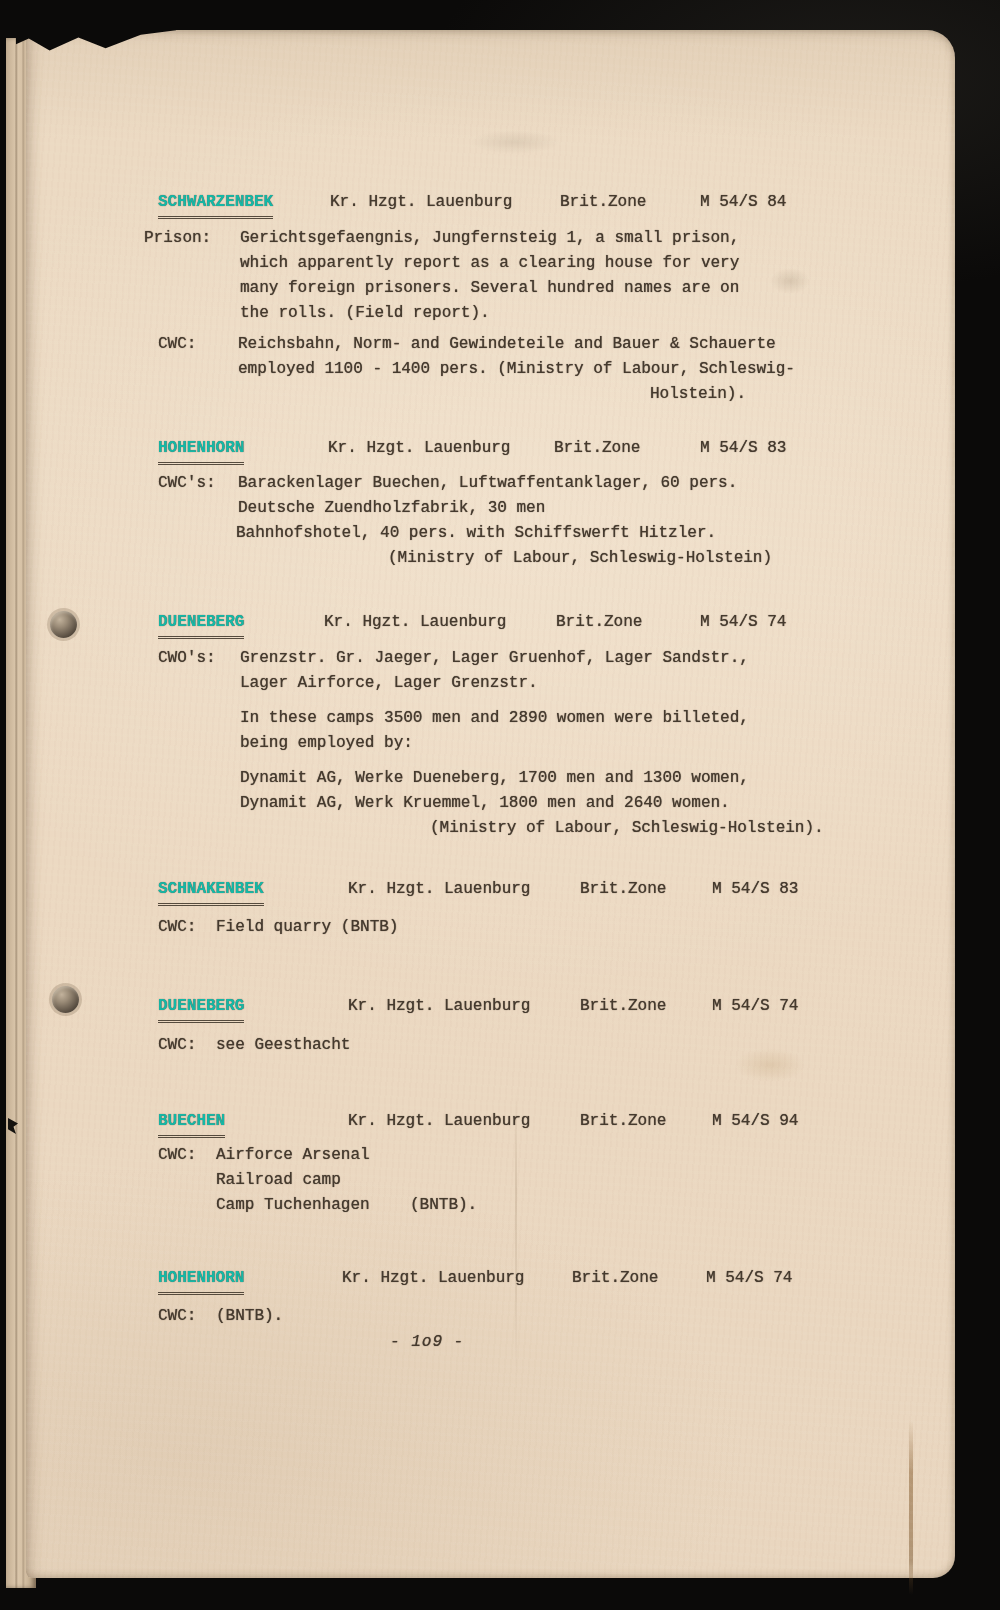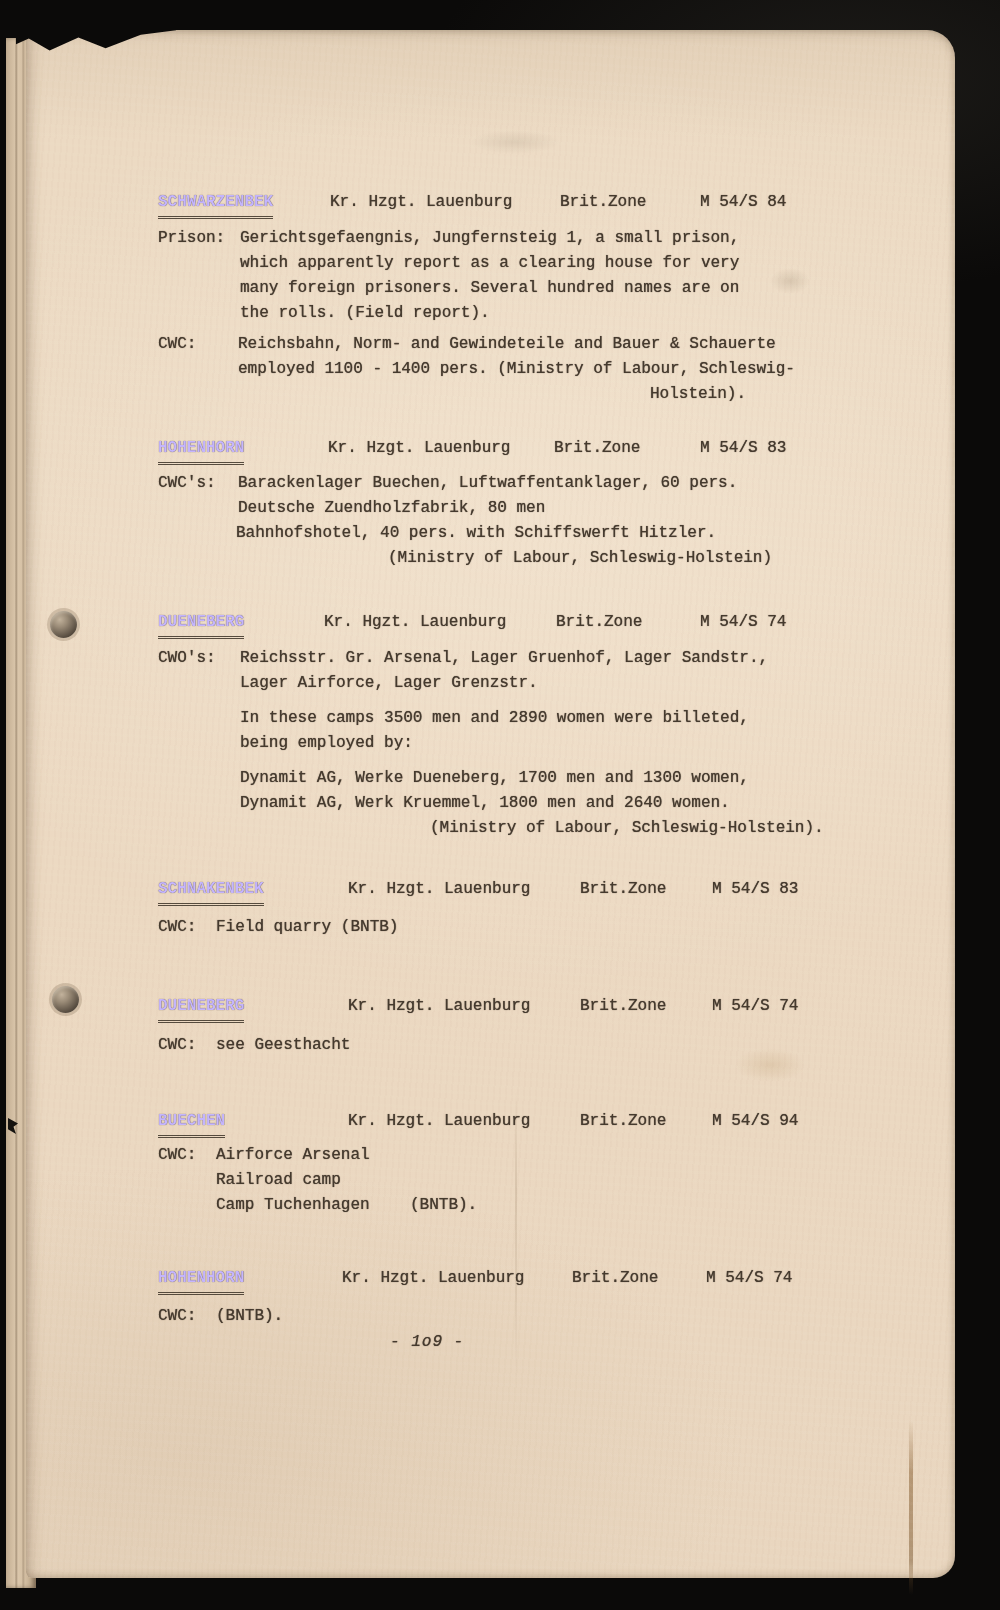--- a/index.html
+++ b/index.html
@@ -70,21 +70,21 @@
     clip-path:polygon(0 0,100% 35%,55% 55%,80% 100%,0 70%);
   }
   
   .t{
     position:absolute;white-space:pre;
     font:16px/25px "Liberation Mono","DejaVu Sans Mono",monospace;
     color:#453a2e;
     text-shadow:0 0 1px rgba(62,50,40,.8), .4px .4px 0 rgba(62,50,40,.25);
   }
   .place{
-    font-weight:bold;color:#c4b5fd;
+    font-weight:bold;color:#14b8a6;
     border-bottom:3px double rgba(59,49,38,.85);
     padding-bottom:1px;
   }
   .pagenum{letter-spacing:1px;font-style:italic;}
 </style>
 </head>
 <body>
 
 <div class="binding"></div>
 <div class="page">
@@ -98,53 +98,53 @@
 <div class="stain s3"></div>
 <div class="crease"></div>
 <div class="margin-mark"></div>
 
 <div>
   <span class="t place" style="left:158px;top:190px">SCHWARZENBEK</span>
   <span class="t" style="left:330px;top:190px">Kr. Hzgt. Lauenburg</span>
   <span class="t" style="left:560px;top:190px">Brit.Zone</span>
   <span class="t" style="left:700px;top:190px">M 54/S 84</span>
 
-  <span class="t" style="left:158px;top:226px">Prison:</span>
+  <span class="t" style="left:144px;top:226px">Prison:</span>
   <span class="t" style="left:240px;top:226px">Gerichtsgefaengnis, Jungfernsteig 1, a small prison,</span>
   <span class="t" style="left:240px;top:251px">which apparently report as a clearing house for very</span>
   <span class="t" style="left:240px;top:276px">many foreign prisoners. Several hundred names are on</span>
   <span class="t" style="left:240px;top:301px">the rolls. (Field report).</span>
 
   <span class="t" style="left:158px;top:332px">CWC:</span>
   <span class="t" style="left:238px;top:332px">Reichsbahn, Norm- and Gewindeteile and Bauer &amp; Schauerte</span>
   <span class="t" style="left:238px;top:357px">employed 1100 - 1400 pers. (Ministry of Labour, Schleswig-</span>
   <span class="t" style="left:650px;top:382px">Holstein).</span>
 </div>
 
 <div>
   <span class="t place" style="left:158px;top:436px">HOHENHORN</span>
   <span class="t" style="left:328px;top:436px">Kr. Hzgt. Lauenburg</span>
   <span class="t" style="left:554px;top:436px">Brit.Zone</span>
   <span class="t" style="left:700px;top:436px">M 54/S 83</span>
 
   <span class="t" style="left:158px;top:471px">CWC's:</span>
   <span class="t" style="left:238px;top:471px">Barackenlager Buechen, Luftwaffentanklager, 60 pers.</span>
-  <span class="t" style="left:238px;top:496px">Deutsche Zuendholzfabrik, 80 men</span>
+  <span class="t" style="left:238px;top:496px">Deutsche Zuendholzfabrik, 30 men</span>
   <span class="t" style="left:236px;top:521px">Bahnhofshotel, 40 pers. with Schiffswerft Hitzler.</span>
   <span class="t" style="left:388px;top:546px">(Ministry of Labour, Schleswig-Holstein)</span>
 </div>
 
 <div>
   <span class="t place" style="left:158px;top:610px">DUENEBERG</span>
   <span class="t" style="left:324px;top:610px">Kr. Hgzt. Lauenburg</span>
   <span class="t" style="left:556px;top:610px">Brit.Zone</span>
   <span class="t" style="left:700px;top:610px">M 54/S 74</span>
 
   <span class="t" style="left:158px;top:646px">CWO's:</span>
-  <span class="t" style="left:240px;top:646px">Reichsstr. Gr. Arsenal, Lager Gruenhof, Lager Sandstr.,</span>
+  <span class="t" style="left:240px;top:646px">Grenzstr. Gr. Jaeger, Lager Gruenhof, Lager Sandstr.,</span>
   <span class="t" style="left:240px;top:671px">Lager Airforce, Lager Grenzstr.</span>
 
   <span class="t" style="left:240px;top:706px">In these camps 3500 men and 2890 women were billeted,</span>
   <span class="t" style="left:240px;top:731px">being employed by:</span>
 
   <span class="t" style="left:240px;top:766px">Dynamit AG, Werke Dueneberg, 1700 men and 1300 women,</span>
   <span class="t" style="left:240px;top:791px">Dynamit AG, Werk Kruemmel, 1800 men and 2640 women.</span>
   <span class="t" style="left:430px;top:816px">(Ministry of Labour, Schleswig-Holstein).</span>
 </div>
 

